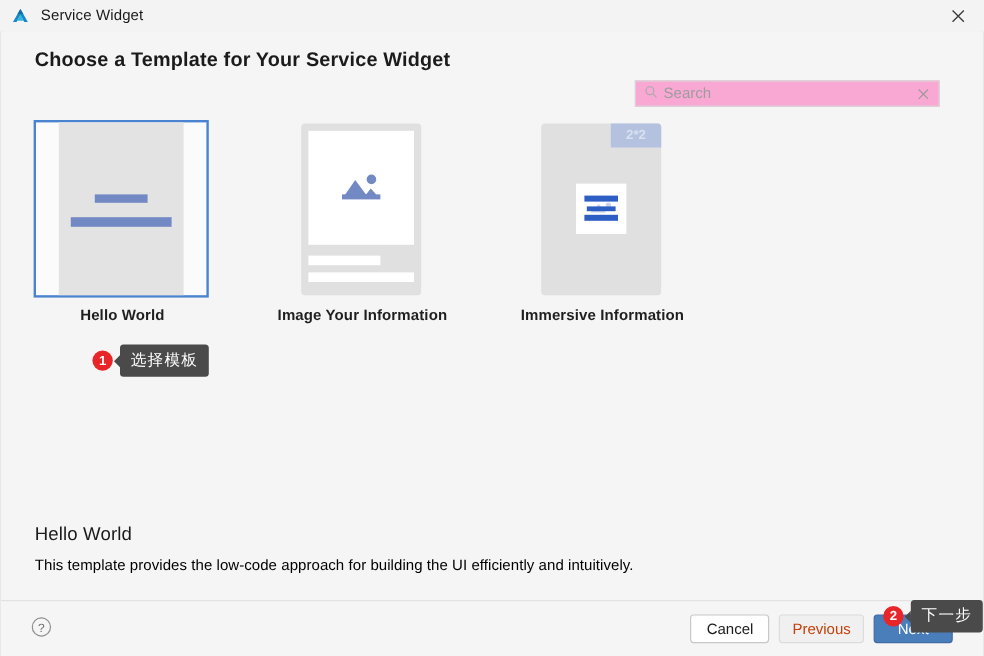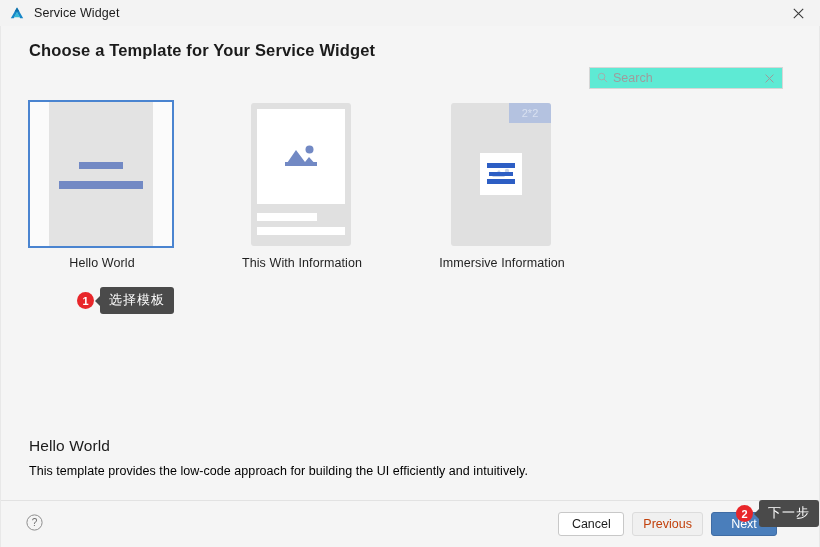--- a/index.html
+++ b/index.html
@@ -71,23 +71,23 @@
     color: #1b1b1b;
     letter-spacing: 0.15px;
     font-weight: bold;
   }
 
   
   .search-wrap {
     position: absolute;
     right: 36px;
     top: 41px;
-    width: 194px;
+    width: 254px;
     height: 22px;
-    background: #5eead4;
+    background: #f9a8d4;
     border: 1px solid #d6d6d6;
     box-sizing: border-box;
     display: flex;
     align-items: center;
   }
   .search-icon {
     margin-left: 7px;
     margin-right: 5px;
     flex: 0 0 auto;
     display: block;
@@ -119,20 +119,21 @@
   .grid {
     position: absolute;
     left: 27px;
     top: 74px;
     display: flex;
     gap: 52px;
   }
   .card {
     width: 148px;
     cursor: pointer;
+    font-weight: bold;
   }
   .thumb {
     width: 146px;
     height: 148px;
     box-sizing: border-box;
     position: relative;
     background: #f5f5f5;
     display: flex;
     align-items: center;
     justify-content: center;
@@ -317,21 +318,21 @@
     background: #f5f5f5;
   }
   .help-icon {
     position: absolute;
     left: 25px;
     top: 13px;
     cursor: pointer;
   }
   .footer-buttons {
     position: absolute;
-    right: 42px;
+    right: 25px;
     top: 11px;
     display: flex;
     gap: 8px;
   }
   .btn {
     height: 24px;
     min-width: 66px;
     font-family: "Liberation Sans", sans-serif;
     font-size: 12.5px;
     border-radius: 3px;
@@ -413,21 +414,21 @@
             <svg width="36" height="28" viewBox="0 0 36 28">
               <circle cx="26.5" cy="7.5" r="4" fill="#7289c4"></circle>
               <path d="M2 24 L13 8 L22 20 L26 15 L34 24 Z" fill="#7289c4"></path>
               <rect x="2" y="20" width="32" height="4" fill="#7289c4"></rect>
             </svg>
           </div>
           <div class="t2-line-a"></div>
           <div class="t2-line-b"></div>
         </div>
       </div>
-      <div class="card-label">This With Information</div>
+      <div class="card-label">Image Your Information</div>
     </div>
 
     <div class="card">
       <div class="thumb">
         <div class="t3-panel">
           <div class="t3-badge">2*2</div>
           <div class="t3-icon-box">
             <svg width="32" height="26" viewBox="0 0 32 26">
               <rect x="2" y="2" width="28" height="5" fill="#2d5ec4"></rect>
               <path d="M7 16 L14 9 L20 16 Z" fill="#c9d4ea"></path>

